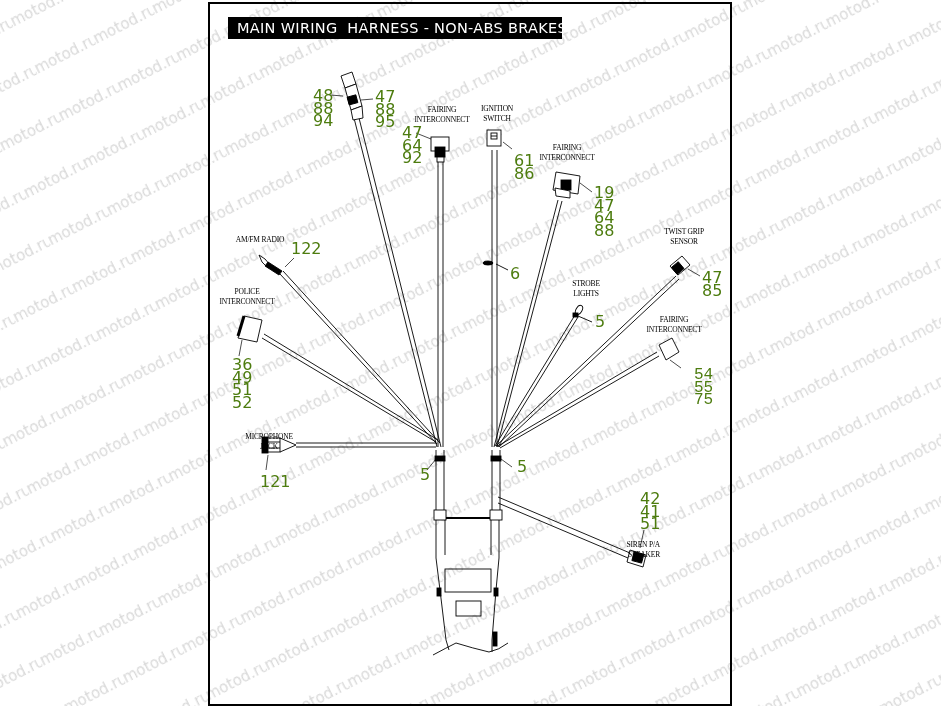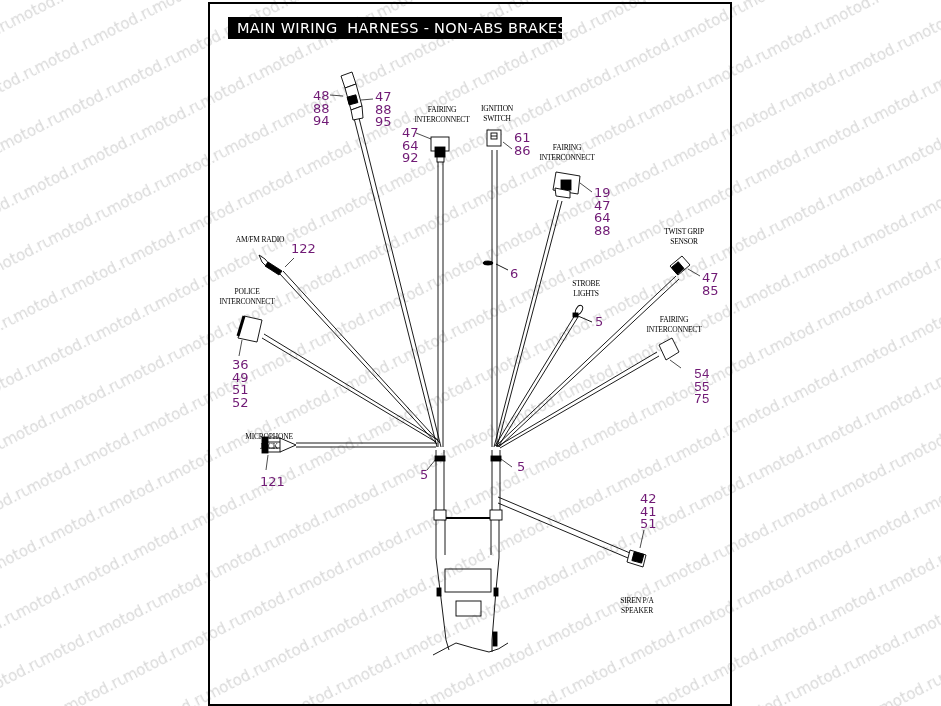--- a/index.html
+++ b/index.html
@@ -5,21 +5,21 @@
   html, body { margin:0; padding:0; background:#ffffff; }
   body { width:941px; height:706px; position:relative; overflow:hidden; font-family:"DejaVu Sans", sans-serif; }
   #wm { position:absolute; left:0; top:0; width:941px; height:706px; z-index:0; }
   #frame { position:absolute; left:208px; top:2px; width:520px; height:700px; border:2px solid #000; box-sizing:content-box; z-index:1; }
   #diagram { position:absolute; left:0; top:0; width:941px; height:706px; z-index:2; }
   .title-bar { position:absolute; left:228px; top:17px; width:334px; height:22px; background:#000; color:#fff;
                font-family:"DejaVu Sans", sans-serif; font-size:14.5px; line-height:22px; padding-left:9px; box-sizing:border-box;
                letter-spacing:0.3px; white-space:pre; z-index:3;text-align:center; }
   .lbl { position:absolute; font-family:Liberation Serif, serif; font-size:7.5px; line-height:10px; color:#000;
          text-align:center; white-space:pre; letter-spacing:-0.2px; z-index:3; }
-  .num { position:absolute; font-family:"DejaVu Sans", sans-serif; font-size:13px; line-height:12.5px; color:#701a75;
+  .num { position:absolute; font-family:"DejaVu Sans", sans-serif; font-size:16px; line-height:12.5px; color:#4d7c0f;
          white-space:pre; z-index:3; }
 </style>
 </head>
 <body>
 
 <svg id="wm" xmlns="http://www.w3.org/2000/svg" width="941" height="706">
   <defs>
     <pattern id="wmPat" patternUnits="userSpaceOnUse" width="66" height="53" patternTransform="rotate(-27)">
       <text x="0" y="30" font-family="DejaVu Sans, sans-serif" font-size="15" fill="#d9d9d9">motod.ru</text>
     </pattern>
@@ -186,33 +186,33 @@
 <div class="lbl" style="left:660px;top:227px;width:48px;">TWIST GRIP
 SENSOR</div>
 <div class="lbl" style="left:217px;top:287px;width:60px;">POLICE
 INTERCONNECT</div>
 <div class="lbl" style="left:566px;top:279px;width:40px;">STROBE
 LIGHTS</div>
 <div class="lbl" style="left:644px;top:315px;width:60px;">FAIRING
 INTERCONNECT</div>
 <div class="lbl" style="left:244px;top:432px;width:50px;">MICROPHONE
 JACK</div>
-<div class="lbl" style="left:614px;top:596px;width:46px;">SIREN P/A
+<div class="lbl" style="left:614px;top:540px;width:46px;text-align:right;">SIREN P/A
 SPEAKER</div>
 
 <div class="num" style="left:313px;top:90px;">48
 88
 94</div>
 <div class="num" style="left:375px;top:91px;">47
 88
 95</div>
 <div class="num" style="left:402px;top:127px;">47
 64
 92</div>
-<div class="num" style="left:514px;top:132px;">61
+<div class="num" style="left:514px;top:155px;">61
 86</div>
 <div class="num" style="left:594px;top:187px;">19
 47
 64
 88</div>
 <div class="num" style="left:291px;top:243px;">122</div>
 <div class="num" style="left:510px;top:268px;">6</div>
 <div class="num" style="left:702px;top:272px;">47
 85</div>
 <div class="num" style="left:232px;top:359px;">36

